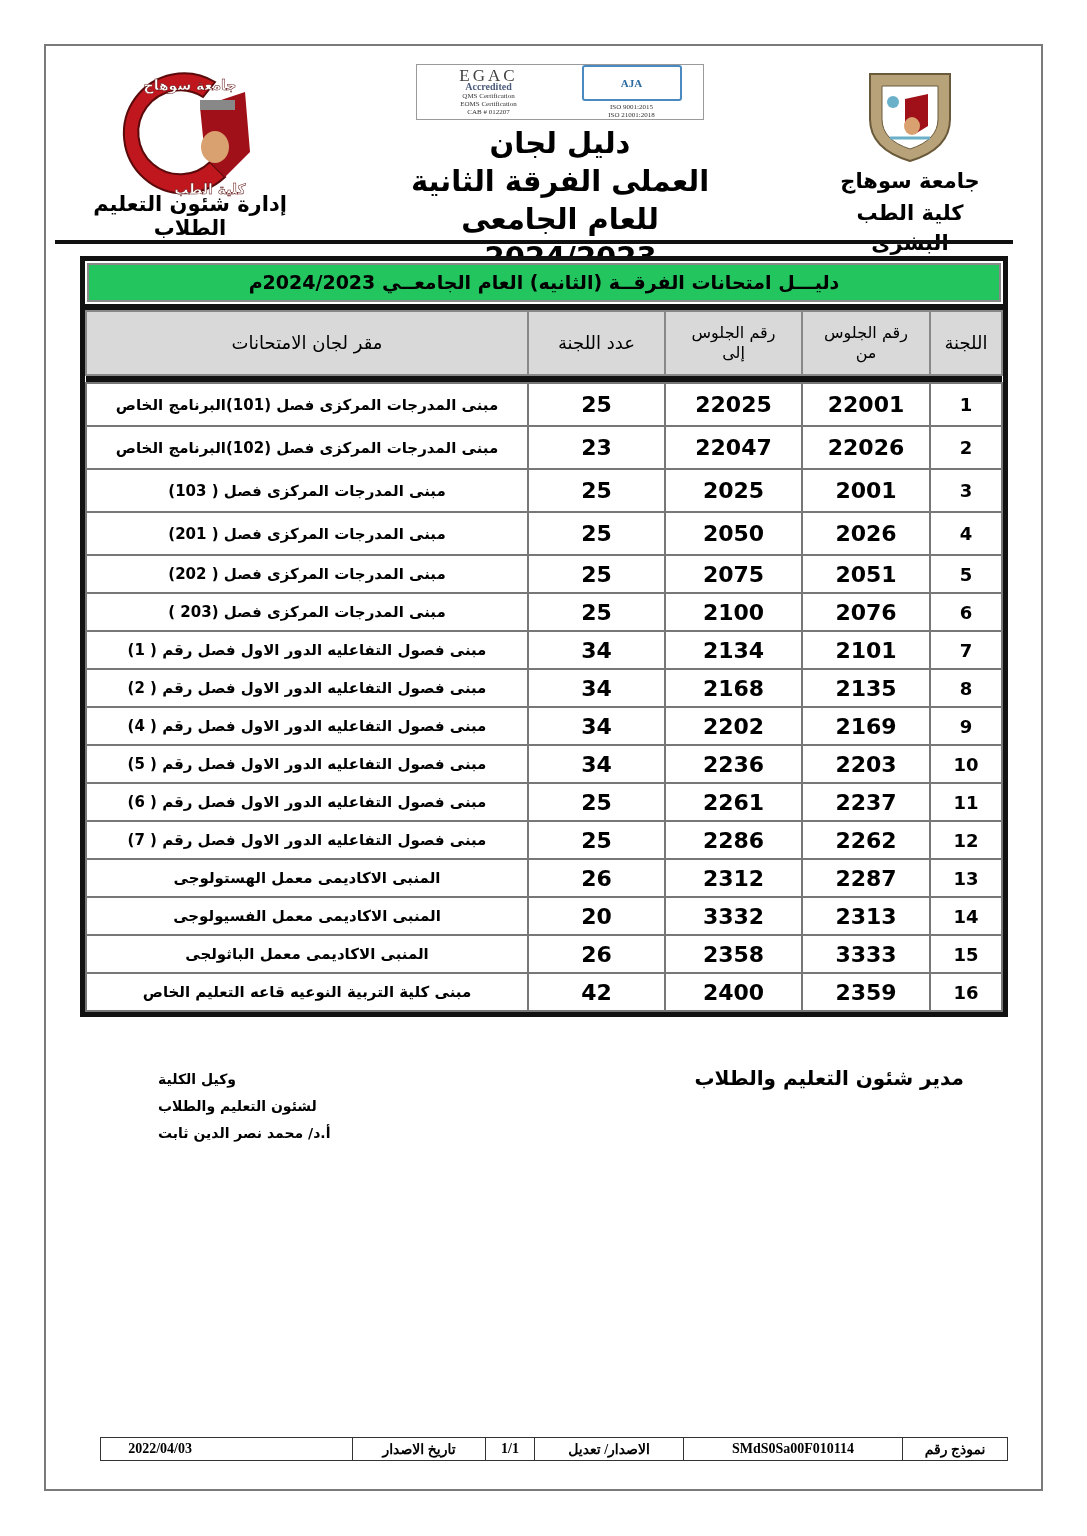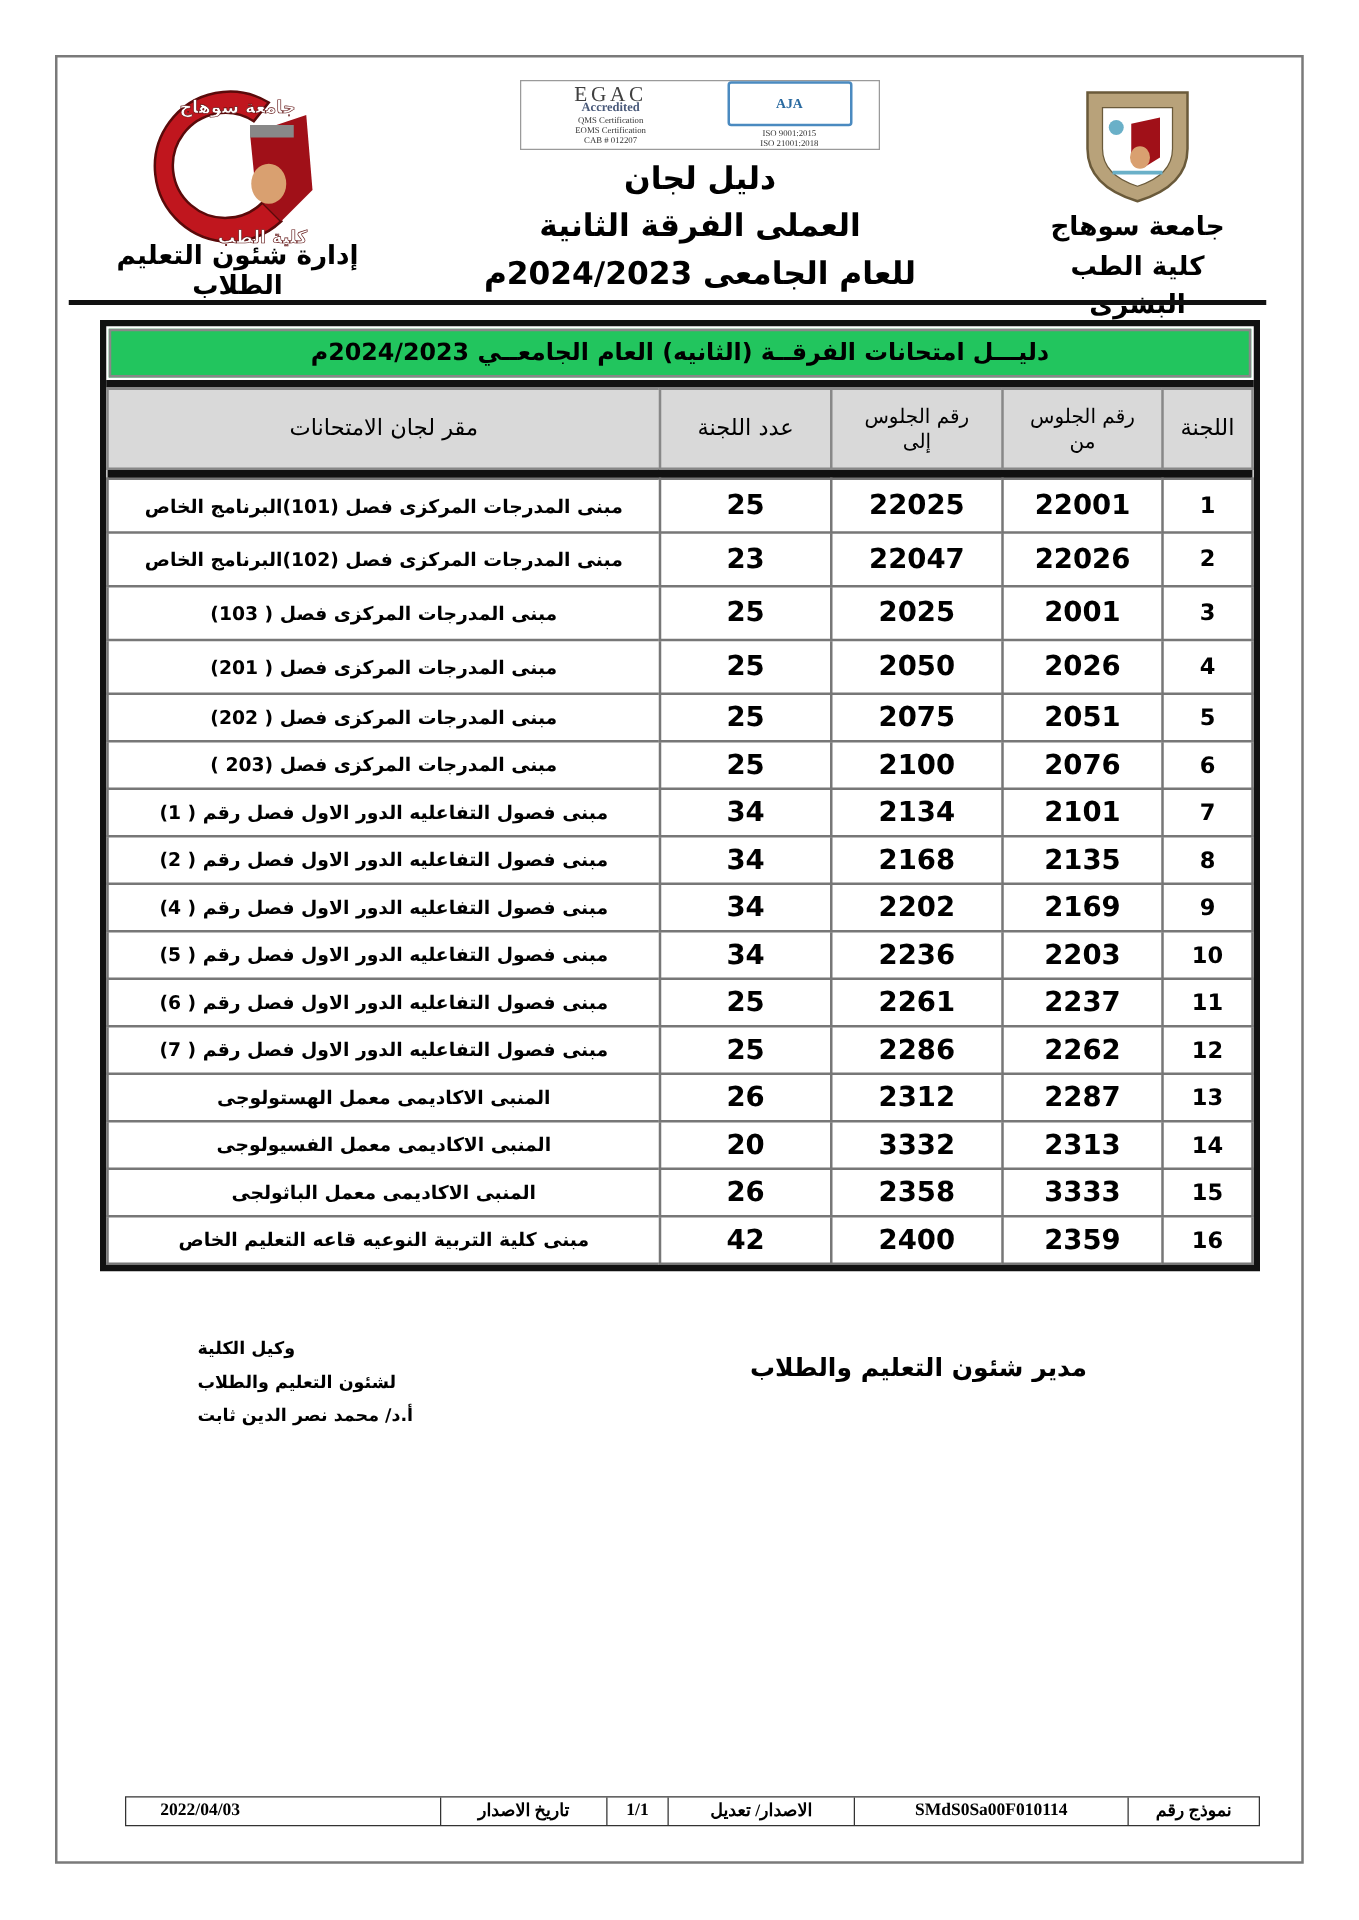--- a/index.html
+++ b/index.html
@@ -9,41 +9,41 @@
   
   .hdr-left { position:absolute; left:60px; top:62px; width:260px; text-align:center; }
   .logo-med { width:170px; height:140px; margin:0 auto; display:block; }
   .hdr-left .dept { font-size:21px; font-weight:bold; margin-top:-10px; }
   .hdr-center { position:absolute; left:380px; top:64px; width:360px; text-align:center; }
   .cert-box { width:286px; height:54px; margin:0 auto; border:1px solid #9a9a9a; display:flex; }
   .cert { flex:1; display:flex; flex-direction:column; align-items:center; justify-content:center; font-family:"Liberation Serif", serif; font-size:7px; line-height:8px; color:#333; }
   .cert .egac { font-size:17px; font-weight:normal; color:#404040; letter-spacing:3px; line-height:13px; }
   .cert .acc { font-size:10px; font-weight:bold; color:#4a5a7a; line-height:10px;text-align:center; }
   .aja-box { width:96px; height:32px; border:2px solid #4a8ac0; border-radius:3px; display:flex; align-items:center; justify-content:center; font-size:11px; color:#2a6aa0; font-weight:bold; margin-bottom:2px;text-align:center; }
-  .title-lines { margin-top:4px; font-size:25px; font-weight:bold; line-height:38px; }
+  .title-lines { margin-top:4px; font-size:29px; font-weight:bold; line-height:38px; }
   .hdr-right { position:absolute; left:820px; top:64px; width:180px; text-align:center; }
   .logo-uni { width:100px; height:100px; margin:0 auto; display:block; }
   .hdr-right .uni { font-size:21px; font-weight:bold; line-height:30px; margin-top:2px; }
   .hdr-rule { position:absolute; left:55px; top:240px; width:958px; height:4px; background:#111; }
 
   
   .tbl-wrap { position:absolute; left:80px; top:256px; width:928px; border:5px solid #111; box-sizing:border-box; background:#fff; }
   .tbl-title { background:#22c55e; border:2px solid #888; margin:2px; text-align:center; font-weight:bold; font-size:19px; line-height:27px; padding:4px 0; }
   .thick { height:6px; background:#111; }
   table { width:100%; border-collapse:collapse; table-layout:fixed; direction:rtl; }
   th { background:#d9d9d9; font-weight:normal; font-size:16px; height:60px; border:2px solid #888; line-height:20px; }
   th.big { font-size:18px;margin-top:45px; }
   td { border:2px solid #777; text-align:center; font-weight:bold; height:36px; padding:0; }
   td.num { font-size:22px; font-family:"DejaVu Sans", sans-serif; }
   td.idx { font-size:18px; }
   td.loc { font-size:15px; }
   tr.tall td { height:41px; }
 
   
-  .sig-right { position:absolute; left:600px; top:1066px; width:340px; text-align:left; font-size:20px; font-weight:bold;margin-top:16px; }
+  .sig-right { position:absolute; left:624px; top:1066px; width:340px; text-align:right; font-size:20px; font-weight:bold; }
   .sig-left { position:absolute; left:158px; top:1066px; width:310px; font-size:14px; font-weight:bold; line-height:27px; }
 
   
   .footer { position:absolute; left:100px; top:1437px; width:906px; height:22px; border:1px solid #333; display:flex; direction:rtl; font-family:"Liberation Serif", serif; font-weight:bold; font-size:14px; }
   .footer div { border-left:1px solid #333; display:flex; align-items:center; justify-content:center; }
   .footer div:last-child { border-left:none; }
 </style>
 </head>
 <body>
 

